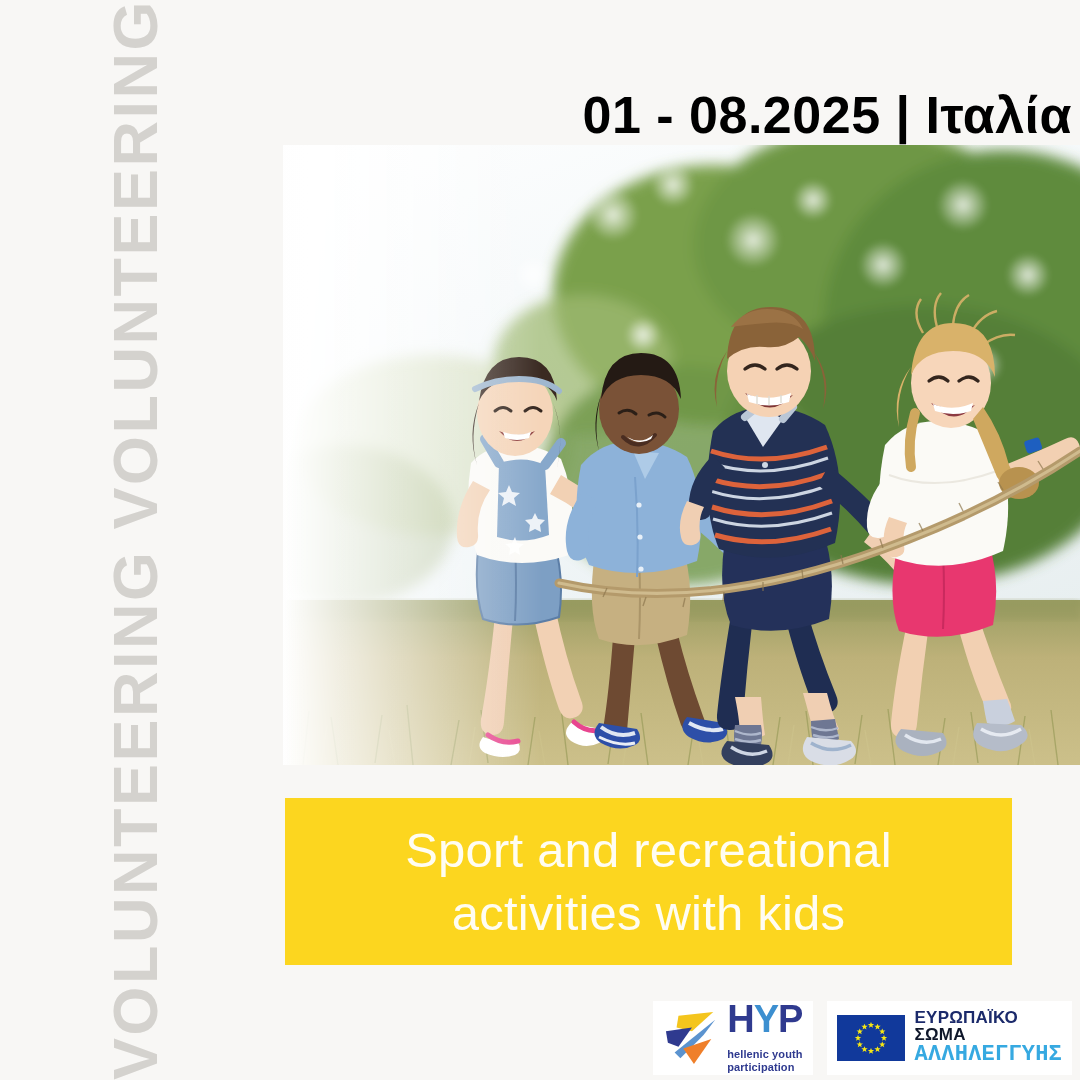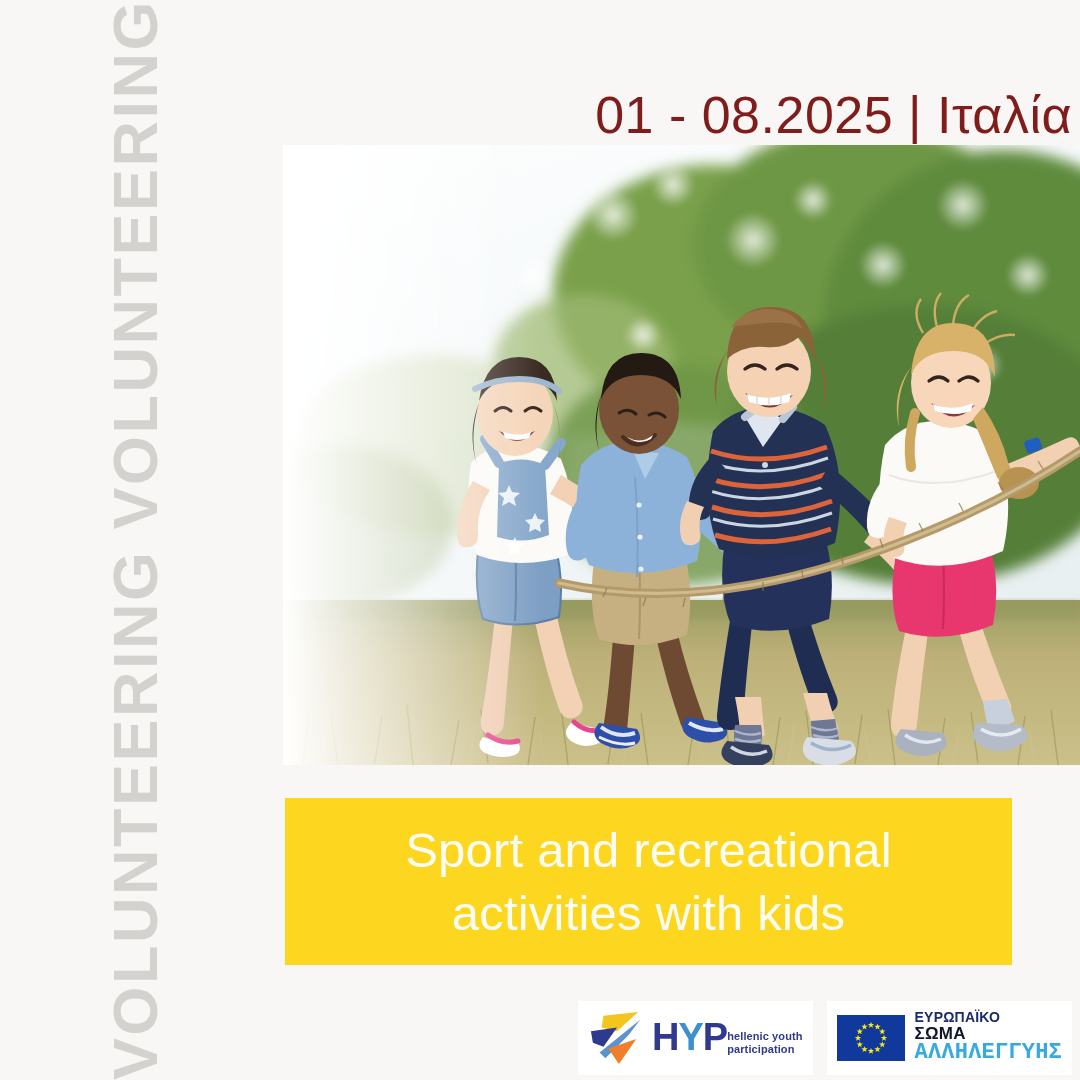--- a/index.html
+++ b/index.html
@@ -42,22 +42,22 @@
   }
 
   
   .header-date {
     position:absolute;
     left:283px; top:88px;
     width:797px;
     text-align:right;
     padding-right:8px;
     font-size:52px;
-    font-weight:400;
-    color:#7f1d1d;
+    font-weight:700;
+    color:#000000;
     letter-spacing:0.5px;
     line-height:1.05;
   }
 
   
   .photo {
     position:absolute;
     left:283px; top:145px;
     width:797px; height:620px;
     overflow:hidden;
@@ -98,34 +98,34 @@
   }
   .logo-box {
     background:#ffffff;
     display:flex;
     align-items:center;
     height:74px;
     padding:5px 10px;
   }
   .hyp-logo { gap:6px; }
   .hyp-mark { width:58px; height:56px; flex:0 0 auto; }
-  .hyp-words { display:flex; flex-direction:row; justify-content:flex-start; line-height:1; }
+  .hyp-words { display:flex; flex-direction:column; justify-content:flex-start; line-height:1; }
   .hyp-name {
     font-size:38px; font-weight:700; color:#2f3a8f;
     letter-spacing:-1px; line-height:0.95;
   }
   .hyp-name .y { color:#3c8fd0; }
   .hyp-sub {
     font-size:11px; color:#2f3a8f; font-weight:600;
     line-height:1.18; margin-top:11px; letter-spacing:0.1px;
   }
   .eu-logo { gap:10px; }
   .eu-flag { width:68px; height:46px; flex:0 0 auto; }
   .eu-words { display:flex; flex-direction:column; line-height:1.02; }
-  .eu-l1 { font-size:14px; font-weight:700; color:#1b2a6b; letter-spacing:0.2px; }
+  .eu-l1 { font-size:17px; font-weight:700; color:#1b2a6b; letter-spacing:0.2px; }
   .eu-l2 { font-size:17px; font-weight:700; color:#0f172a; letter-spacing:0.2px; }
   .eu-l3 { font-size:22px; font-weight:700; color:#36a9e1; letter-spacing:0.2px;font-family:Liberation Mono, monospace; }
 </style>
 </head>
 <body>
 
 <div class="poster">
 
   <div class="vertical-strip">
     <div class="vertical-text">VOLUNTEERING VOLUNTEERING VOLUNTEERING</div>

